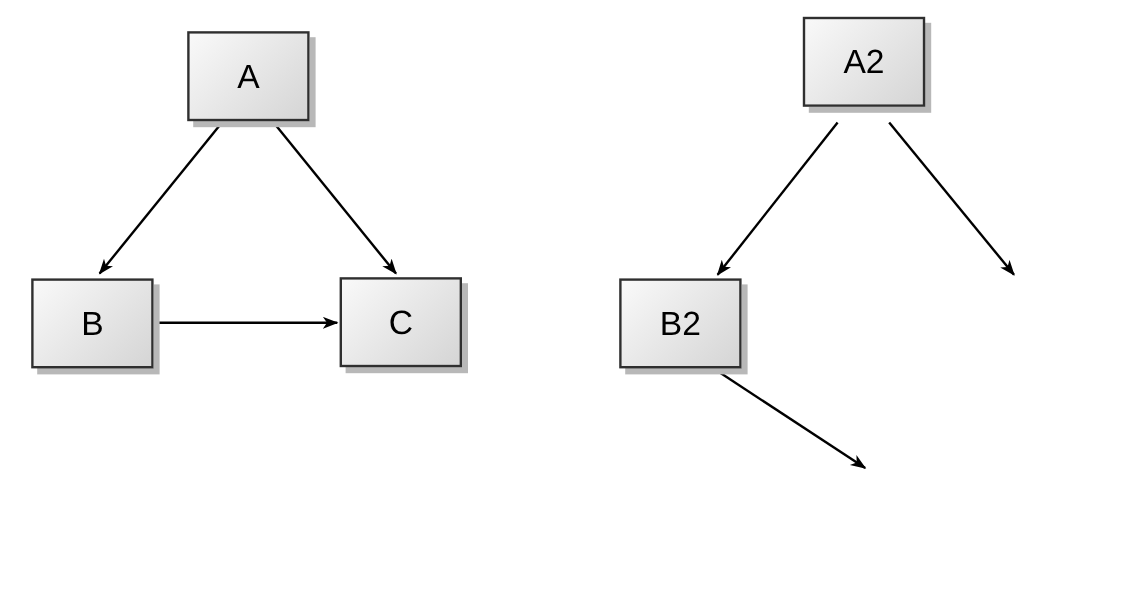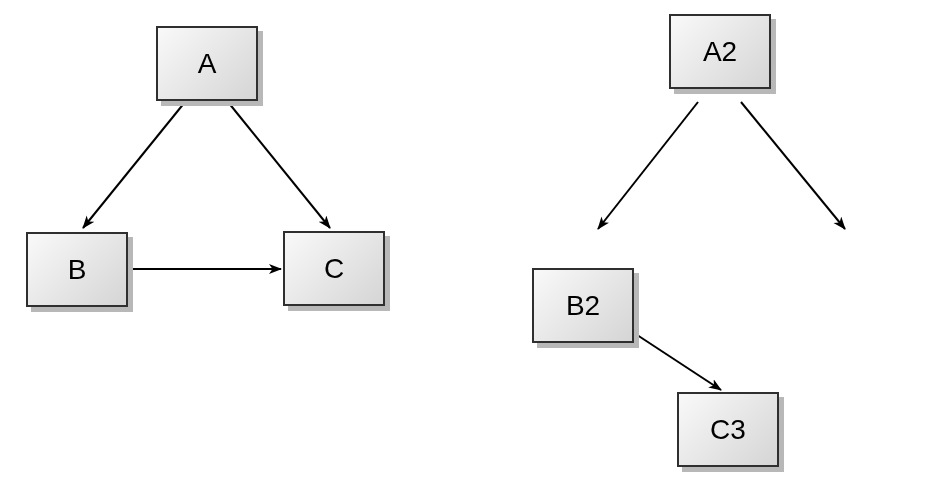--- a/index.html
+++ b/index.html
@@ -46,21 +46,21 @@
     font-size: 28px;
     line-height: 1;
     color: var(--label, #000000);
     user-select: none;
   }
   
   .pos-A  { left: 156px; top: 26px;  }
   .pos-B  { left: 26px;  top: 232px; }
   .pos-C  { left: 283px; top: 231px; }
   .pos-A2 { left: 669px; top: 14px;  }
-  .pos-B2 { left: 532px; top: 232px; margin-top: 36px; }
+  .pos-B2 { left: 516px; top: 232px; }
   .pos-C2 { left: 799px; top: 232px; }
   .pos-C3 { left: 677px; top: 392px; }
 </style>
 </head>
 <body>
 
 <div class="canvas">
 
   <svg class="edges" viewBox="0 0 940 504" xmlns="http://www.w3.org/2000/svg">
     <defs>
@@ -87,17 +87,14 @@
   <div class="node pos-C">
     <span class="node-label">C</span>
   </div>
 
   <div class="node pos-A2">
     <span class="node-label">A2</span>
   </div>
   <div class="node pos-B2">
     <span class="node-label">B2</span>
   </div>
-  <div class="node pos-C3">
-    <span class="node-label">C3</span>
-  </div>
 
 </div>
 
 </body></html>

